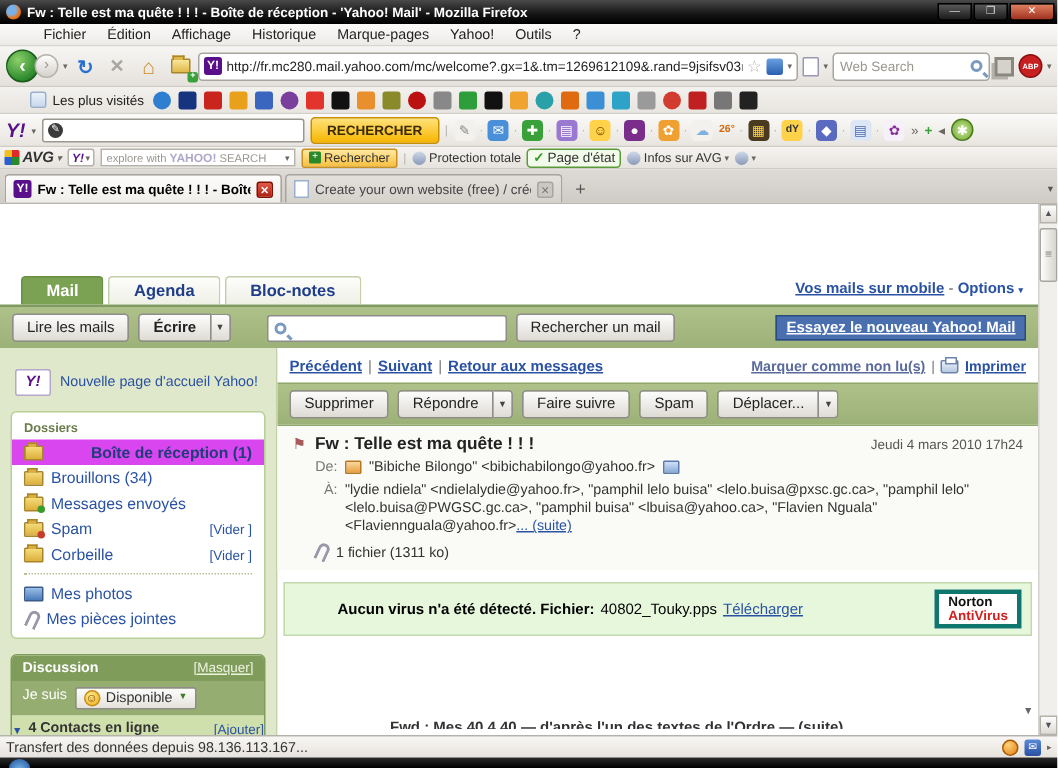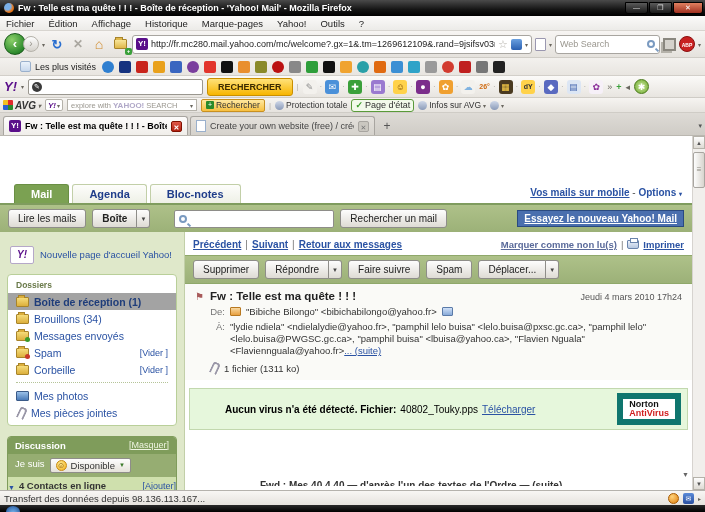--- a/index.html
+++ b/index.html
@@ -13,21 +13,21 @@
   .ff-icon { width:10px; height:10px; border-radius:50%;
              background:radial-gradient(circle at 35% 35%, #7ab0e8 0 35%, #e87a1e 60%, #b34a00); margin-right:4px; flex:none;}
   #titlebar .title { font-size:9px; font-weight:bold; white-space:nowrap; overflow:hidden; flex:1; }
   .winbtns { display:flex; gap:1px; margin-right:2px; }
   .winbtn { width:23px; height:12px; background:linear-gradient(#5a5a5a,#1a1a1a); border:1px solid #000;
             border-radius:0 0 3px 3px; color:#ddd; font-size:7px; line-height:10px; text-align:center; }
   .winbtn.close { background:linear-gradient(#e08060,#a03020); width:30px; color:#fff; }
 
   
   #menubar { top:16px; height:15px; background:linear-gradient(#fbfaf9,#ecebe8); border-bottom:1px solid #d8d5d0;
-             display:flex; align-items:center; padding-left:0; gap:2px; }
+             display:flex; align-items:center; padding-left:23px; gap:2px; }
   .menu-item { padding:1px 6px; color:#222; font-size:9.5px; }
 
   
   #navbar { top:31px; height:27px; background:linear-gradient(#f7f5f3,#e5e2dd); border-bottom:1px solid #cfccc6;
             display:flex; align-items:center; padding:0 4px; gap:3px; }
   .navbtn { width:18px; height:18px; display:flex; align-items:center; justify-content:center; color:#8a8a8a; font-size:12px; }
   #back-btn { width:22px; height:22px; border-radius:50%; background:radial-gradient(circle at 35% 30%, #8cd06a, #2d8a2d 70%, #1a5c1a);
               border:1px solid #1a5c1a; color:#fff; font-size:13px; font-weight:bold; line-height:20px; text-align:center; }
   #fwd-btn { width:16px; height:16px; border-radius:50%; background:linear-gradient(#fdfdfd,#d5d2cc); border:1px solid #b5b2aa;
              color:#9a978f; font-size:10px; line-height:14px; text-align:center; margin-left:-6px; }
@@ -133,21 +133,21 @@
   
   #sidebar { position:absolute; top:96px; bottom:0; left:0; width:185px; background:#dfe8ca; border-right:1px solid #c2cfa8; padding-top:10px; }
   .promo { display:flex; gap:6px; padding:4px 10px 10px; align-items:center; }
   .promo .ybox { width:24px; height:18px; background:#fff; border:1px solid #b5a8c8; border-radius:2px; color:#5a0f8a;
                  font-weight:bold; font-style:italic; font-size:10px; text-align:center; line-height:16px; flex:none;}
   .promo .txt { color:#2a52a3; font-size:9.5px; line-height:12px; }
   .panel { background:#fff; border:1px solid #b9cf99; border-radius:4px; margin:0 7px 10px; overflow:hidden; }
   .panel-title { font-size:8.5px; font-weight:bold; color:#6a7a4a; padding:5px 8px 3px; }
   .folder-row { display:flex; align-items:center; gap:5px; padding:2.5px 8px; font-size:10.5px; }
   .folder-row .lab { color:#2a52a3; }
-  .folder-row.selected { background:#a3a3a3; }
+  .folder-row.selected { background:#d946ef;justify-content:space-between; }
   .folder-row.selected .lab { color:#1f3d7a; font-weight:bold; }
   .folder-row .act { margin-left:auto; color:#2a52a3; font-size:9px; }
   .f-icon { width:13px; height:10px; background:linear-gradient(#f5dc7a,#dcaf3c); border:1px solid #a8842a; border-radius:1px; position:relative; flex:none;}
   .f-icon::before { content:""; position:absolute; top:-3px; left:1px; width:5px; height:2px; background:#dcaf3c; border:1px solid #a8842a; border-bottom:none;}
   .f-icon.green::after, .f-icon.red::after { content:""; position:absolute; right:-2px; bottom:-2px; width:5px; height:5px; border-radius:50%; }
   .f-icon.green::after { background:#3a9a2a; }
   .f-icon.red::after { background:#c83a2a; }
   .dotline { border-top:1px dotted #b5c498; margin:4px 8px; }
   .photo-icon { width:13px; height:10px; background:linear-gradient(#9ac0e8,#4a7ab8); border:1px solid #3a5a88; border-radius:1px; flex:none;}
   .clip-icon { width:8px; height:12px; border:2px solid #9a97a8; border-radius:4px 4px 0 0; border-bottom:none; transform:rotate(25deg); flex:none; margin-left:2px;}
@@ -187,21 +187,21 @@
   .attach-area { background:#fafaf7; padding:4px 0 2px 20px; }
   .thumb { width:54px; height:50px; background:#e8e6e2; border:1px solid #b5b2aa; display:flex; align-items:center; justify-content:center; }
   .doc { width:26px; height:34px; background:#fff; border:1px solid #9a978f; position:relative; }
   .doc::before { content:""; position:absolute; right:-1px; top:-1px; width:8px; height:8px; background:#e8e6e2;
                  border-left:1px solid #9a978f; border-bottom:1px solid #9a978f; }
   .doc::after { content:""; position:absolute; left:4px; top:12px; width:18px; height:1px; background:#b5b2aa;
                 box-shadow:0 4px 0 #b5b2aa, 0 8px 0 #b5b2aa, 0 12px 0 #b5b2aa; }
   .thumb-label { font-size:9px; margin-top:3px; }
   .norton-strip { background:#e6f7dc; border:1px solid #c2d8ae; margin:8px 4px 0 4px; display:flex; align-items:center;
                   padding:4px 6px; font-size:10px; gap:4px; }
-  .norton-box { margin-left:auto; background:#fff; border:6px solid #0f766e; padding:1px 6px; text-align:left; line-height:9px; }
+  .norton-box { margin-left:auto; background:#fff; border:3px solid #0f766e; padding:1px 6px; text-align:left; line-height:9px; }
   .norton-box .n1 { font-weight:bold; font-size:9px; color:#111; }
   .norton-box .n2 { font-weight:bold; font-size:9px; color:#d02020; }
   .clipped-line { position:absolute; bottom:4px; left:75px; right:20px; height:6px; overflow:hidden; font-size:10px; font-weight:bold; color:#333; }
   .inner-sb-arrow { position:absolute; right:3px; bottom:12px; font-size:7px; color:#666; }
 
   
   #vscroll { position:absolute; top:136px; right:0; width:13px; height:354px; background:#f1efec; border-left:1px solid #d6d3cf; }
   .sb-btn { position:absolute; left:0; right:0; height:13px; background:linear-gradient(#fdfdfd,#dedbd4); border:1px solid #b5b2aa;
             font-size:6px; text-align:center; line-height:12px; color:#555; }
   .sb-thumb { position:absolute; left:0; right:0; top:16px; height:36px; background:linear-gradient(90deg,#fdfdfd,#d8d5ce);
@@ -412,21 +412,21 @@
       <span class="link">Vos mails sur mobile</span>
       <span style="color:#555;font-weight:normal;">-</span>
       <span class="link" style="text-decoration:none;">Options</span>
       <span class="mini-arrow" style="color:#2a52a3;">▾</span>
     </span>
   </div>
 
   <div id="mail-toolbar">
     <span class="gbtn">Lire les mails</span>
     <span style="display:flex;">
-      <span class="gbtn bold joined">Boîte</span>
+      <span class="gbtn bold joined">Écrire</span>
       <span class="drop-seg">▼</span>
     </span>
     <span class="msearch">
       <span class="mag"></span>
     </span>
     <span class="gbtn">Rechercher un mail</span>
     <span class="trynew">Essayez le nouveau Yahoo! Mail</span>
   </div>
 
   <div id="sidebar">

